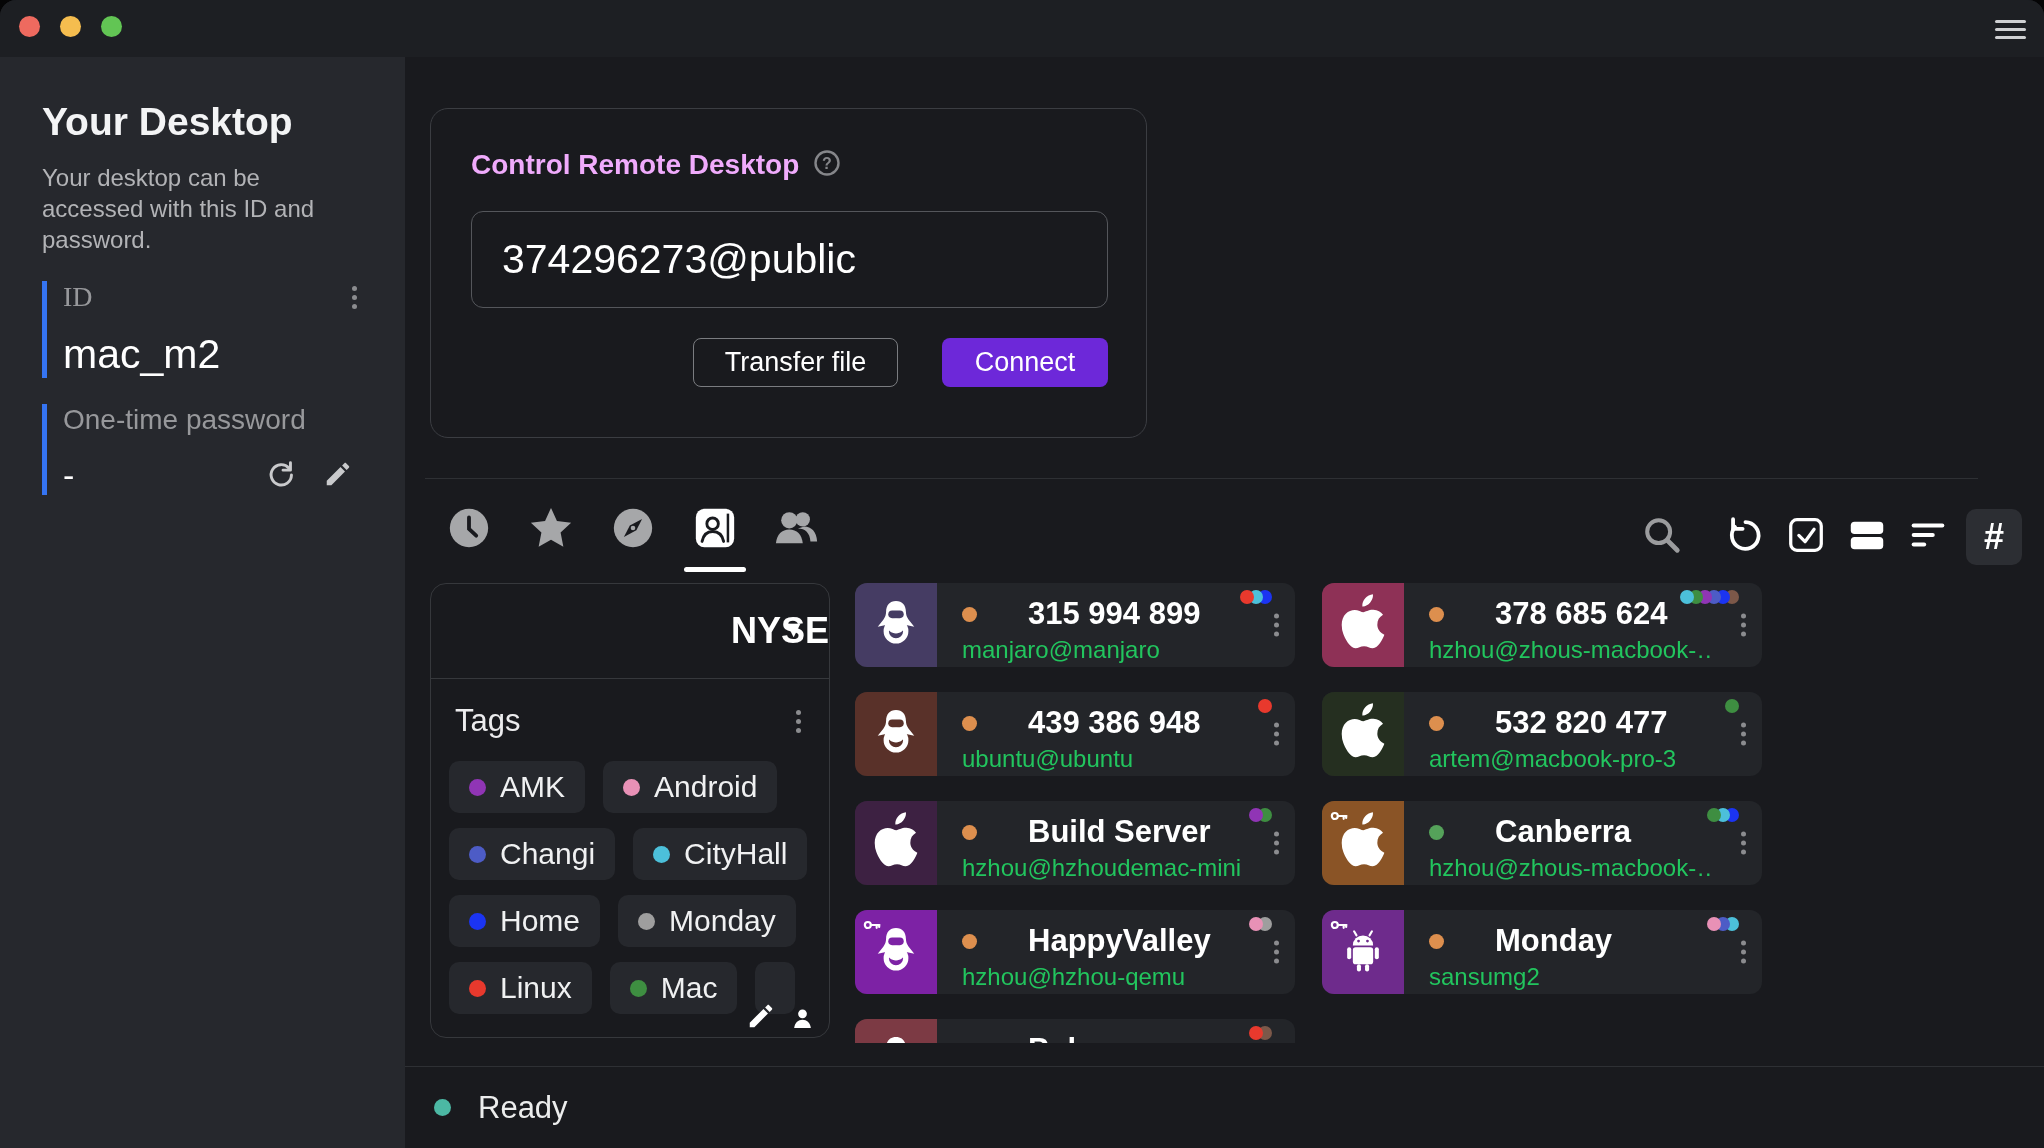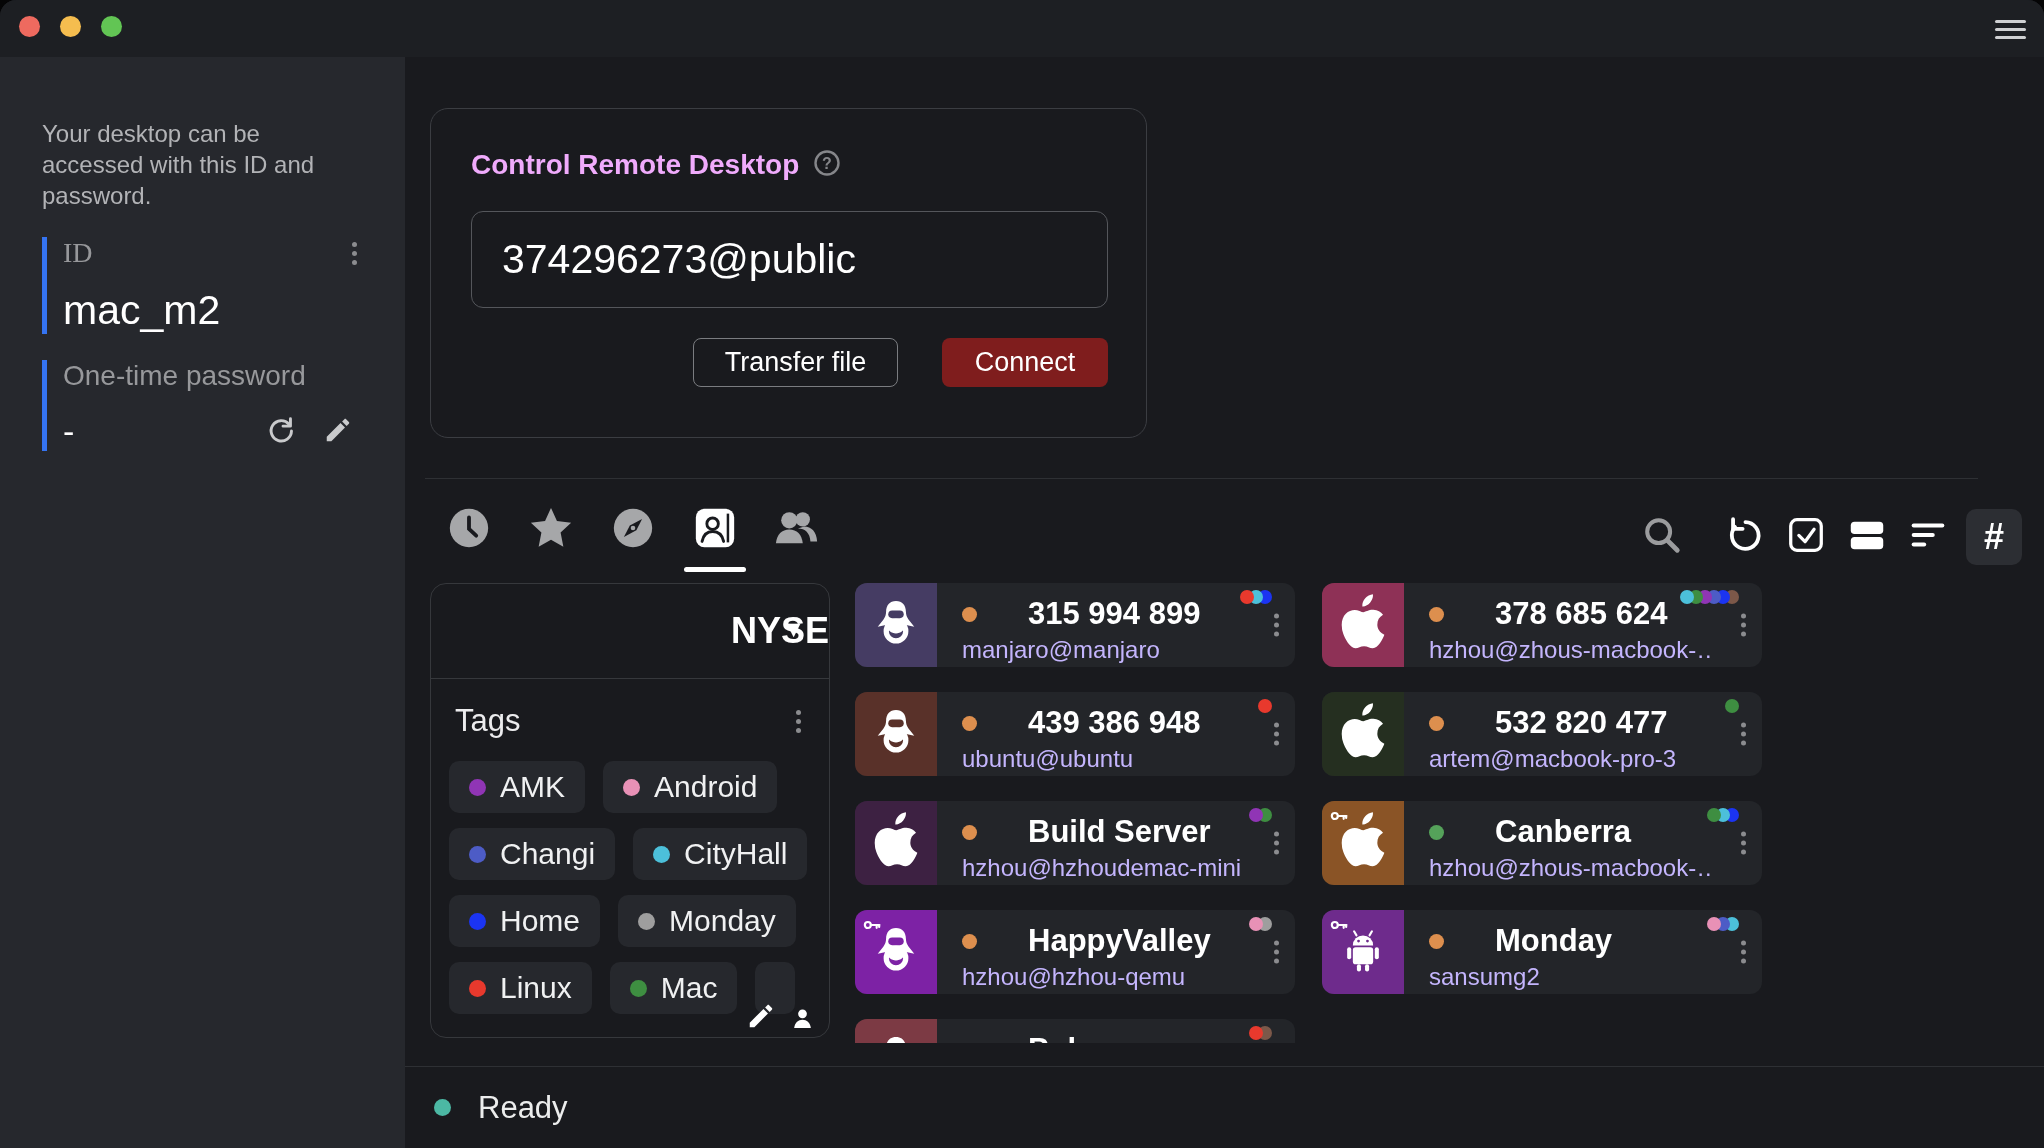--- a/index.html
+++ b/index.html
@@ -81,21 +81,21 @@
   
   .device-grid { margin-left:25px; display:grid; grid-template-columns:440px 440px; grid-auto-rows:84px; gap:25px 27px; align-content:start; }
   .card { position:relative; display:flex; background:#232529; border-radius:12px; overflow:hidden; }
   .tile { width:82px; flex-shrink:0; background:var(--tile); display:flex; align-items:center; justify-content:center; position:relative; }
   .tile svg.platform { width:52px; height:58px; }
   .key-badge { position:absolute; top:5px; left:7px; width:20px; height:20px; }
   .card-body { flex:1; position:relative; padding:13px 0 0 25px; }
   .name-row { display:flex; align-items:center; gap:15px; }
   .status-dot { width:15px; height:15px; border-radius:50%; flex-shrink:0; }
   .dev-name { font-size:31px; font-weight:700; color:#fff; white-space:nowrap;margin-left:36px; }
-  .dev-user { font-size:24px; color:#c4b5fd; margin-top:4px; white-space:nowrap; max-width:285px; overflow:hidden; }
+  .dev-user { font-size:24px; color:#22c55e; margin-top:4px; white-space:nowrap; max-width:285px; overflow:hidden; }
   .tag-dots { position:absolute; top:7px; right:23px; display:flex; }
   .tag-dots i { width:14px; height:14px; border-radius:50%; margin-left:-5px; display:block; position:relative; }
   .card .kebab-v { position:absolute; right:10px; top:50%; transform:translateY(-50%); }
 
   
   .statusbar { position:absolute; left:0; right:0; top:1009px; bottom:0; border-top:1px solid #2e3034; display:flex; align-items:center; padding-left:29px; gap:27px; }
   .status-dot-main { width:17px; height:17px; border-radius:50%; }
   .status-text { font-size:31px; color:#eceded; }
 </style>
 </head>
@@ -110,20 +110,21 @@
       <span class="light zoomw"></span>
     </div>
     <div class="hamburger">
         <i></i>
         <i></i>
         <i></i>
       </div>
   </div>
 
   <div class="sidebar">
+    <div class="sb-title">Your Desktop</div>
     <div class="sb-desc">Your desktop can be accessed with this ID and password.</div>
 
     <div class="sb-block" style="border-left-color: rgb(53, 116, 242);">
       <div class="sb-row">
         <span class="sb-label">ID</span>
         <span class="kebab-v">
             <i></i>
             <i></i>
             <i></i>
           </span>
@@ -160,21 +161,21 @@
         <span>
           <svg width="28" height="28" viewBox="0 0 28 28">
               <circle cx="14" cy="14" r="11.5" fill="none" stroke="#85868a" stroke-width="2.4"></circle>
               <text x="14" y="19.5" text-anchor="middle" font-size="16" font-weight="bold" fill="#85868a" font-family="Liberation Sans, sans-serif">?</text>
             </svg>
         </span>
       </div>
       <input class="cp-input" value="374296273@public" style="">
       <div class="cp-buttons">
         <button class="btn btn-transfer">Transfer file</button>
-        <button class="btn btn-connect" id="connect-btn" style="background: #7f1d1d;">Connect</button>
+        <button class="btn btn-connect" id="connect-btn" style="background: #6d28d9;">Connect</button>
       </div>
     </div>
 
     <div class="h-divider"></div>
 
     <div class="tabs-row">
       <div class="tabs-left" id="tabs-left">
   <div class="tab ">
     <span><svg viewBox="0 0 48 48">
                 <circle cx="24" cy="24" r="20" fill="#a6a7a9"></circle>

